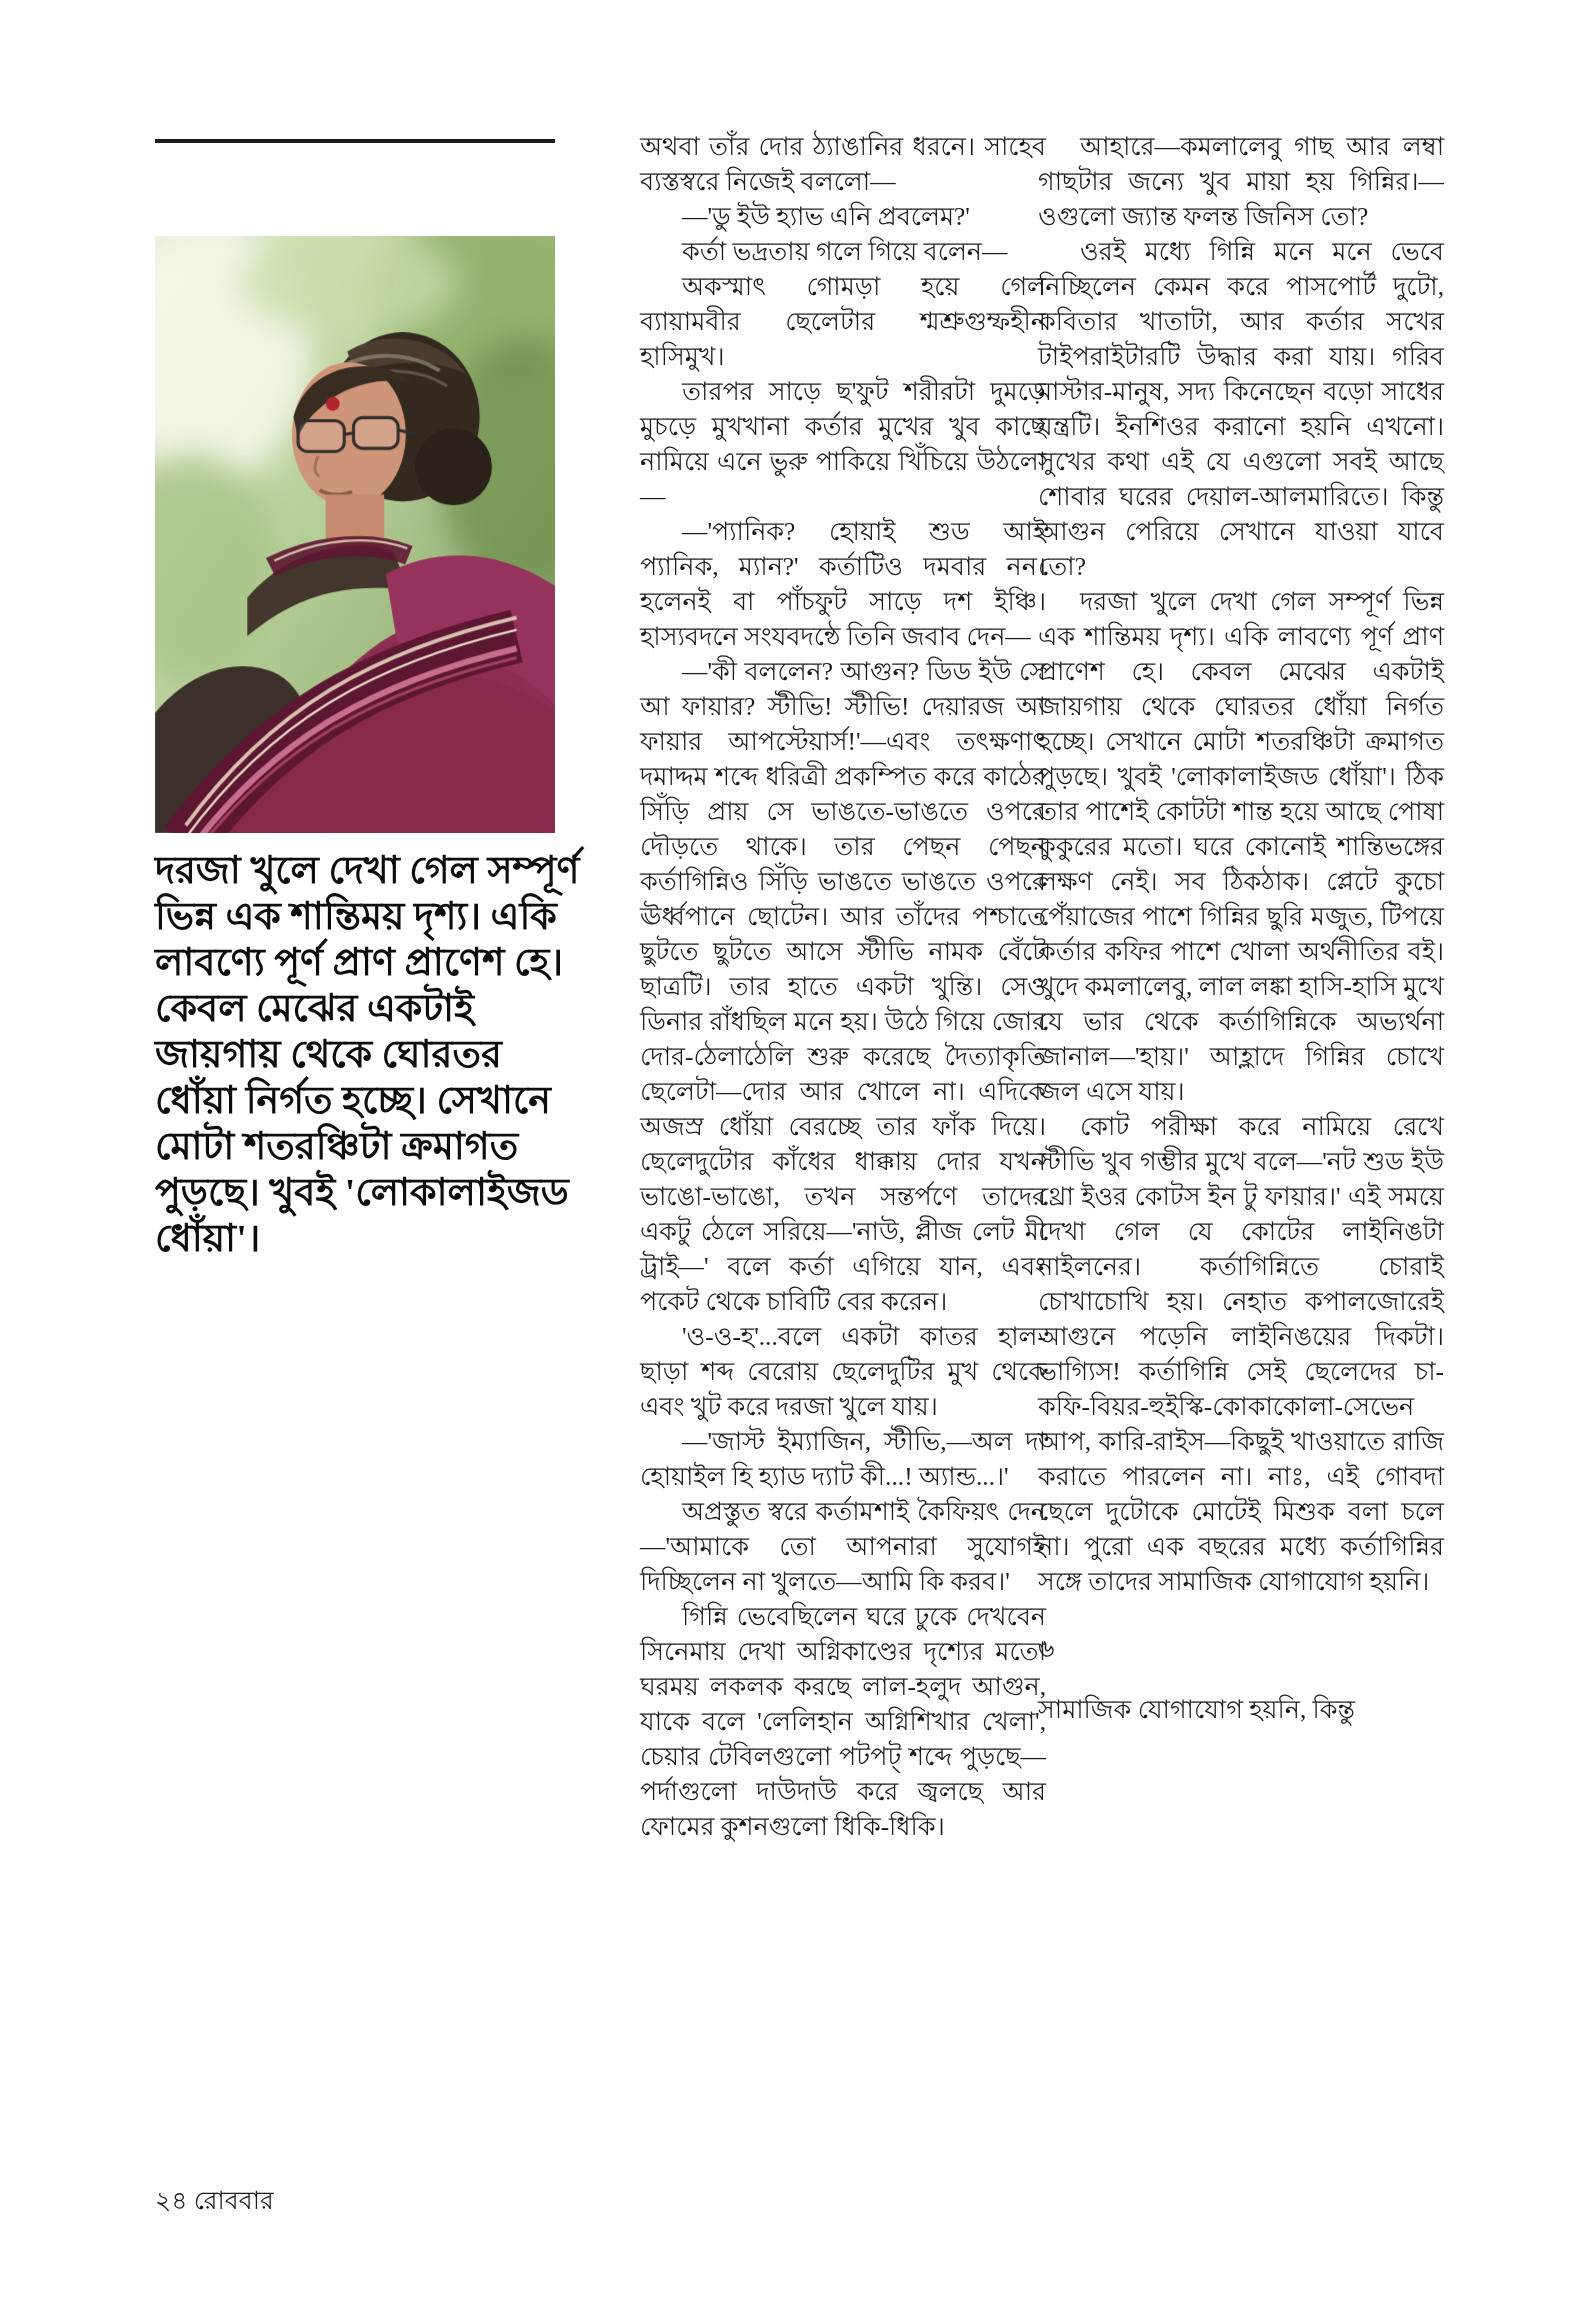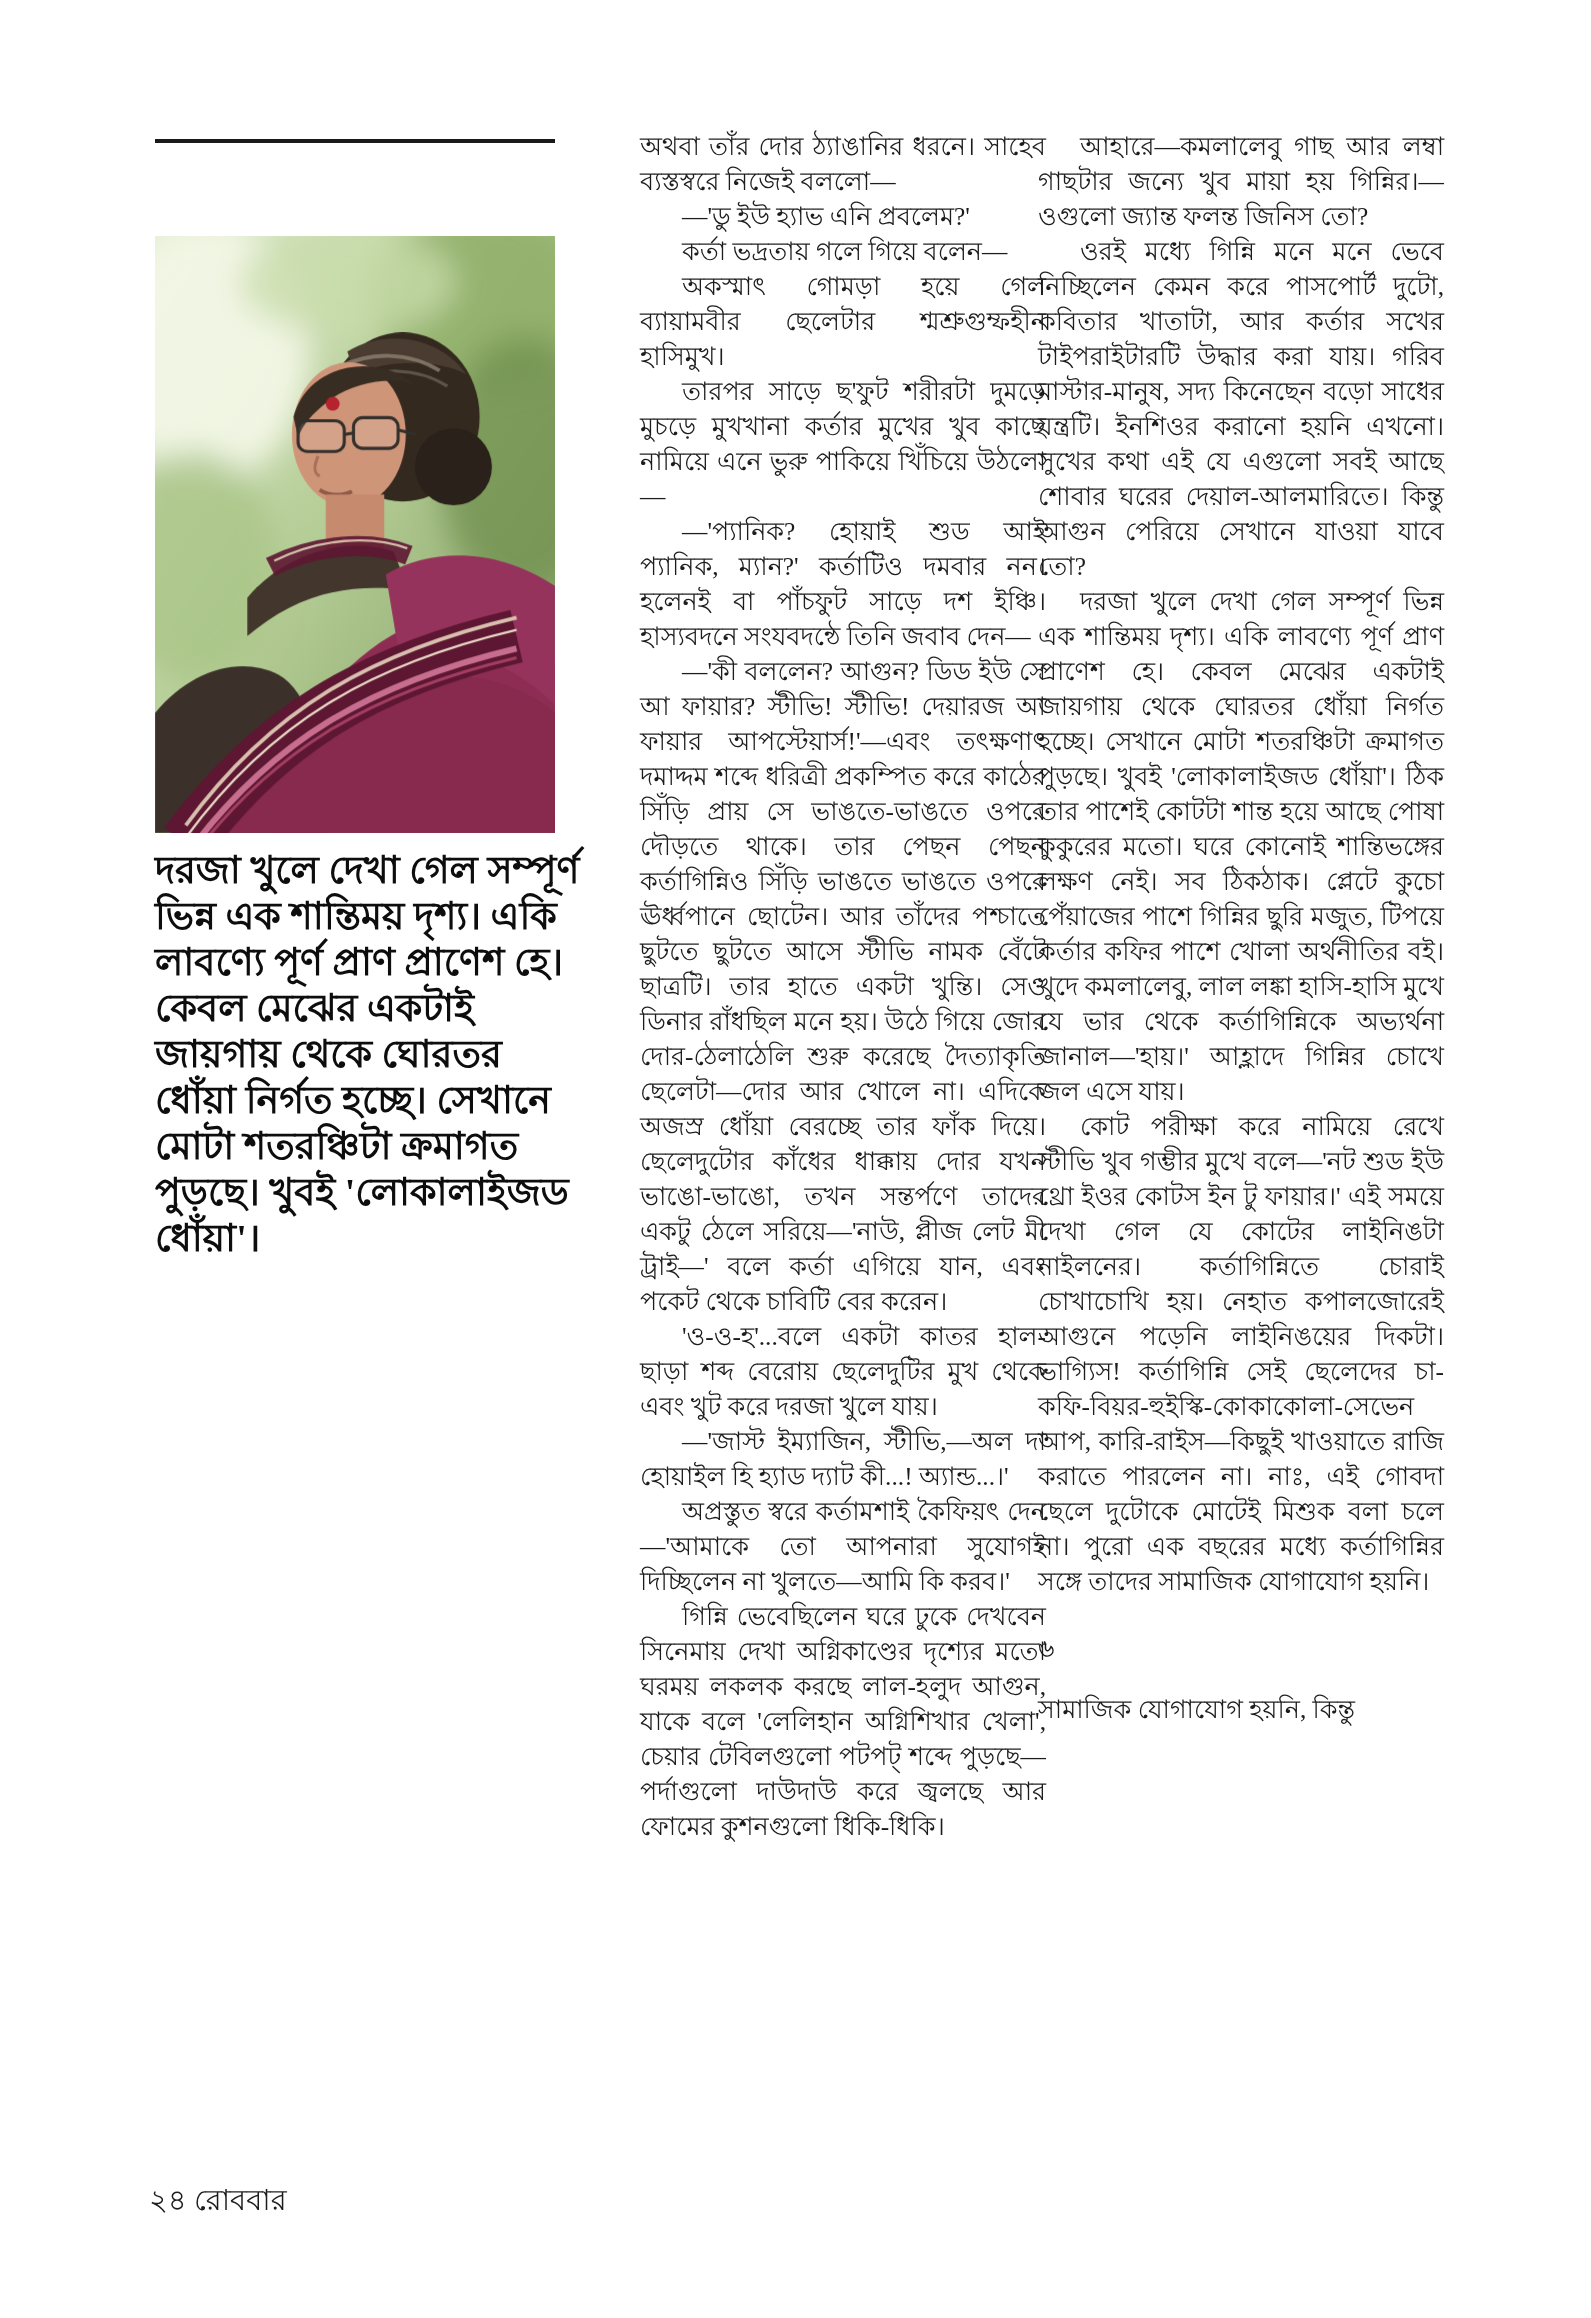--- a/index.html
+++ b/index.html
@@ -49,22 +49,22 @@
   .col p{margin:0; text-indent:42px;}
   .col p.flush{text-indent:0;}
   .section-number{
     margin:32px 0 26px 0;
     font-size:25.4px;
     line-height:35px;
     text-indent:0;
   }
   .footer{
     position:absolute;
-    left:149px; top:2185px;
-    font-size:29px;
+    left:155px; top:2185px;
+    font-size:25px;
     line-height:31px;
     color:#1c1c1c;
   }
 </style>
 </head>
 <body>
 
 <div class="page">
 
   <div class="rule"></div>

